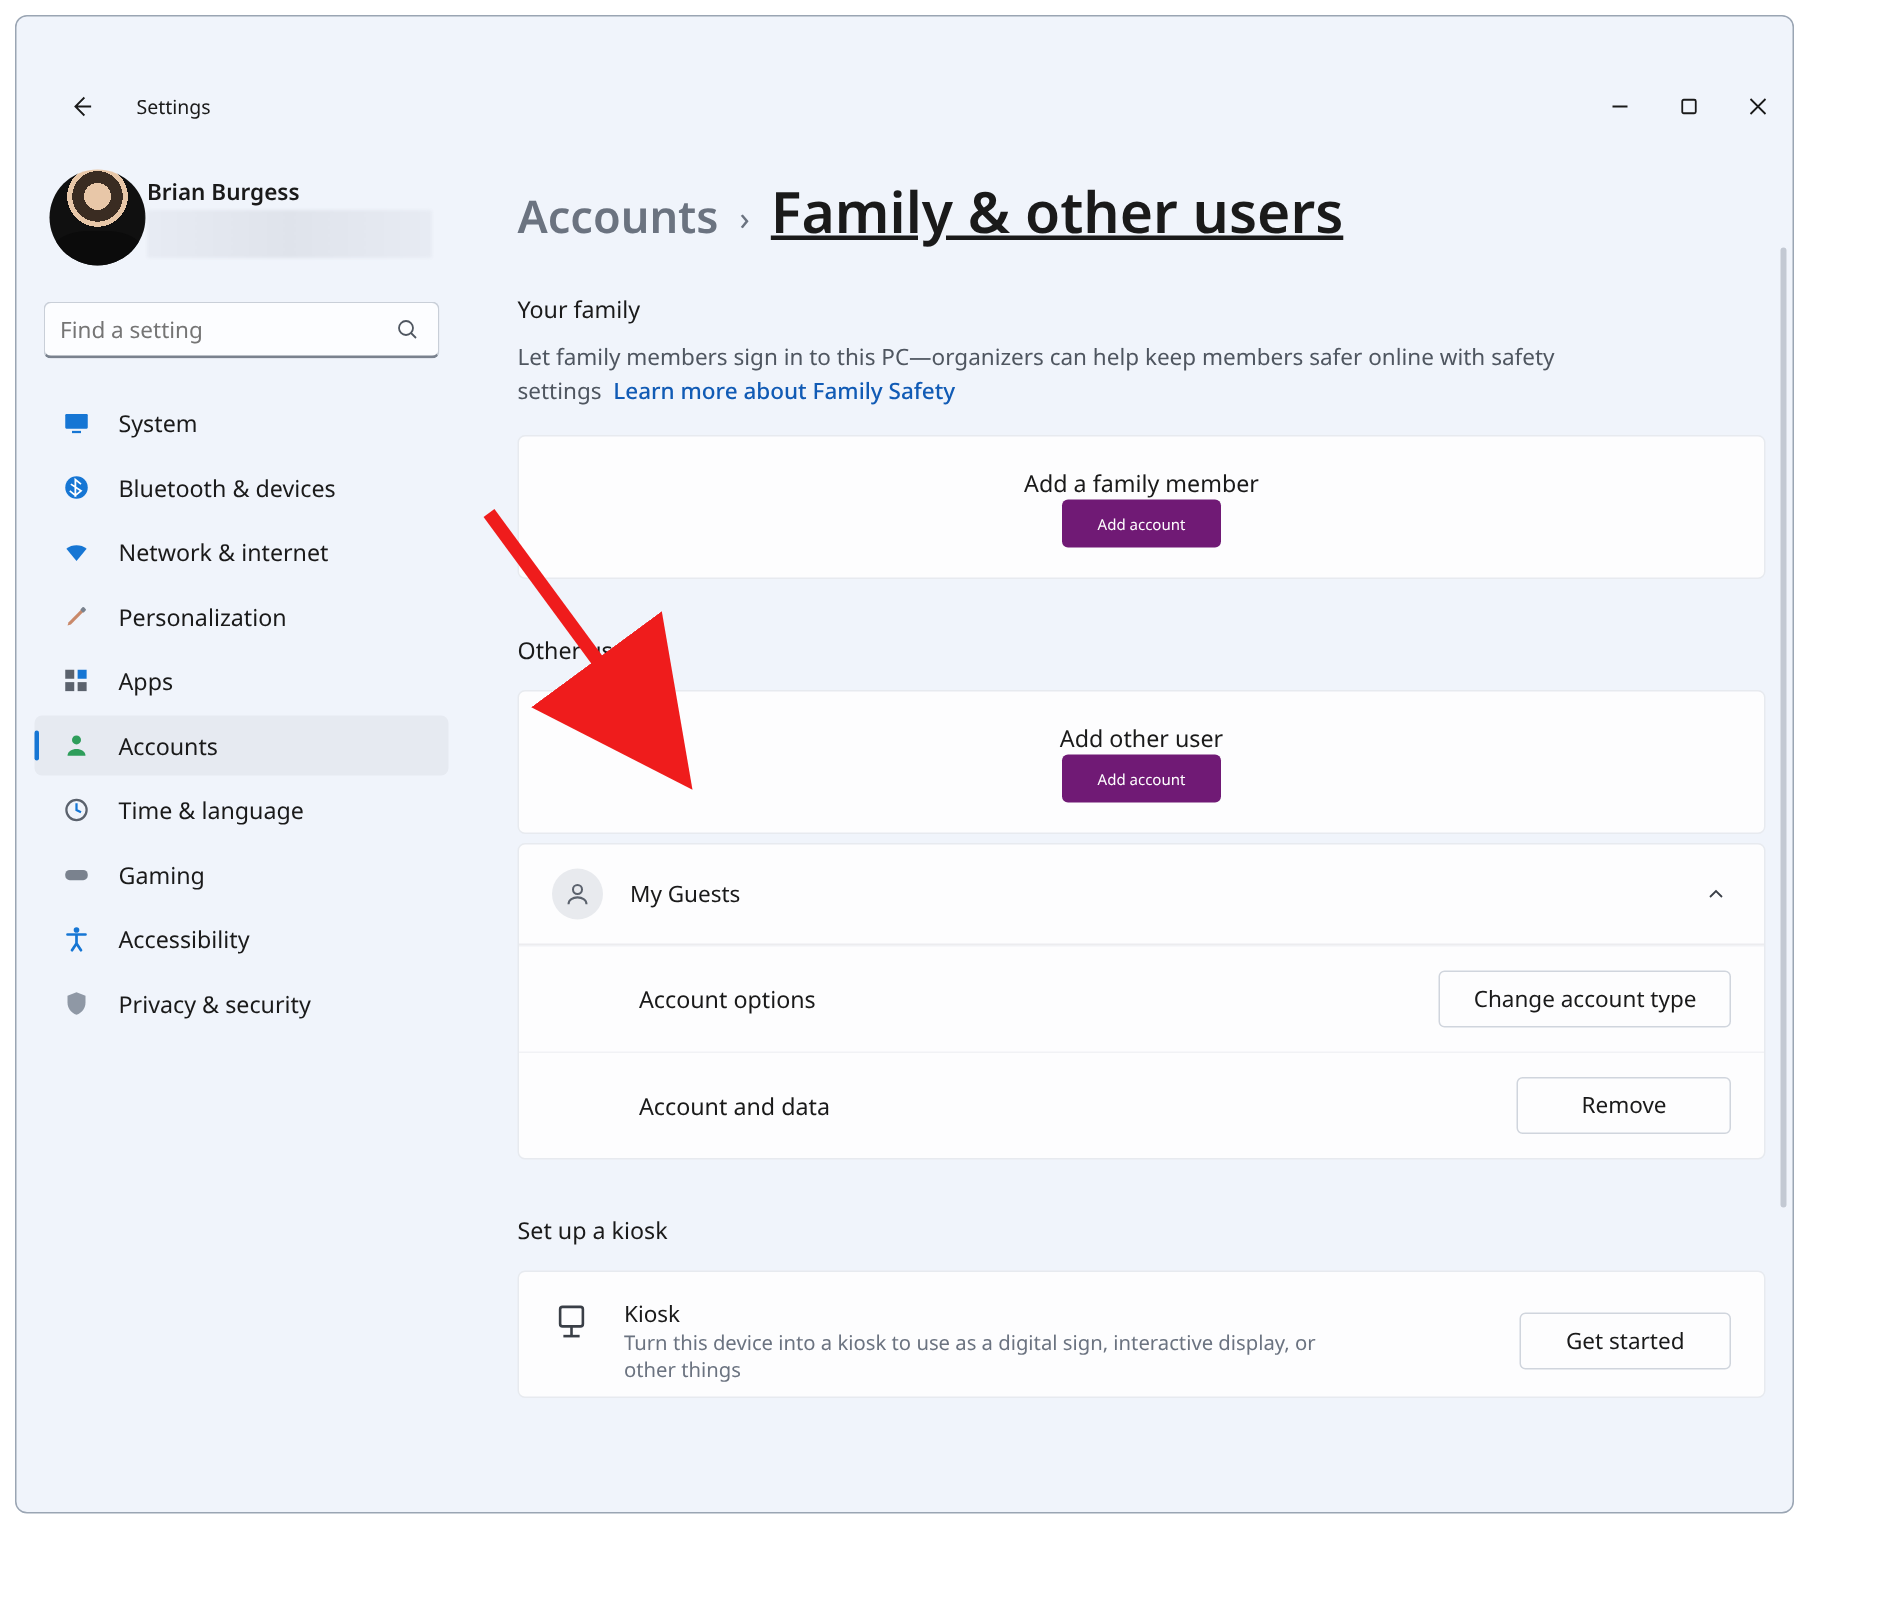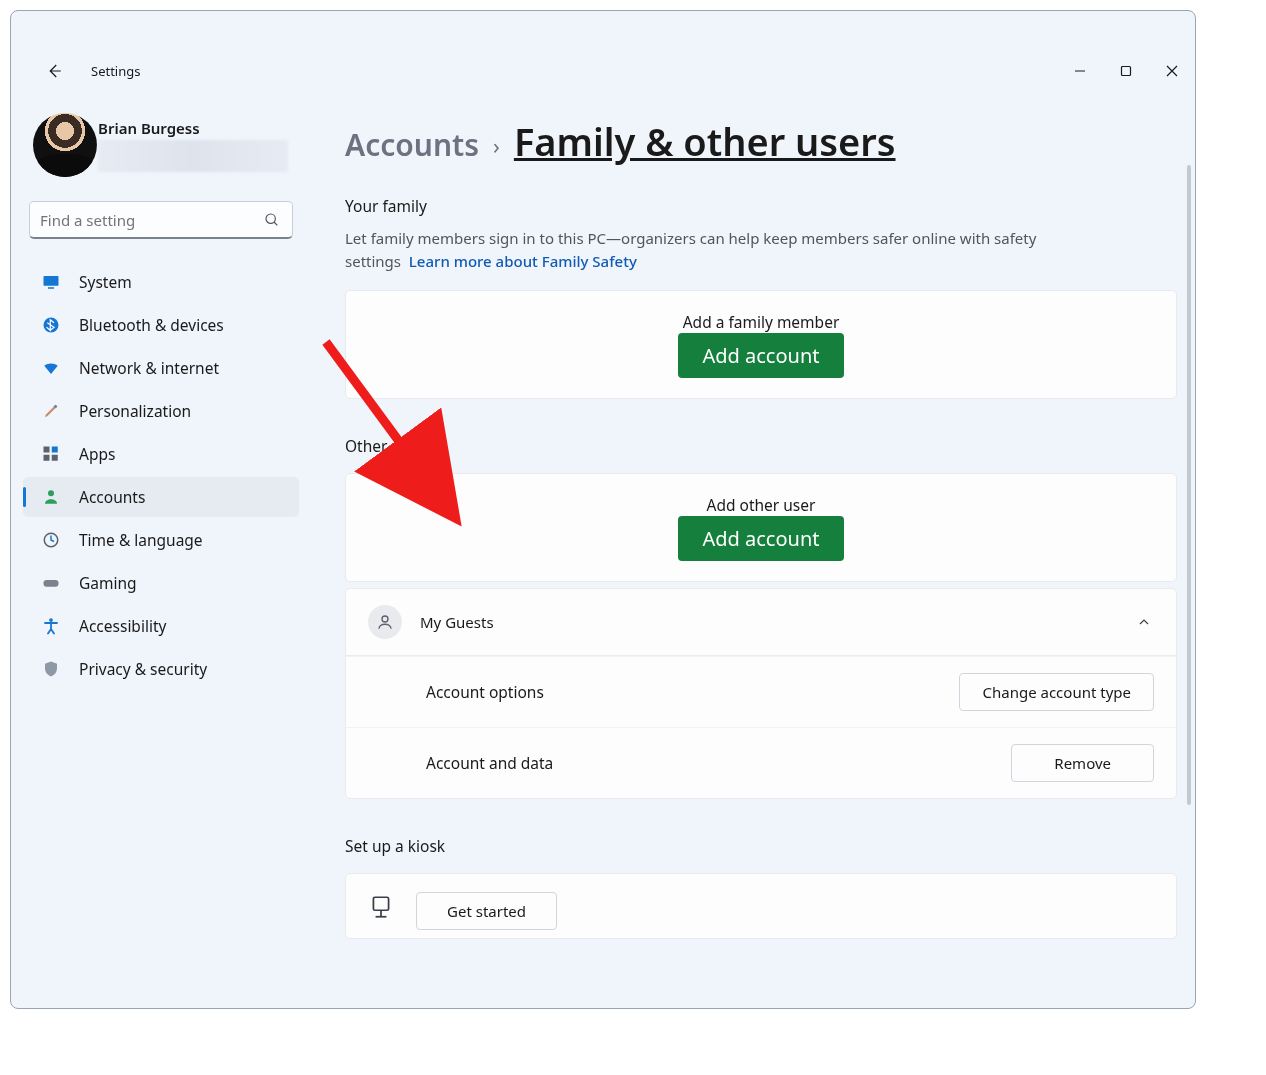--- a/index.html
+++ b/index.html
@@ -138,22 +138,22 @@
     border-radius:5px;
     margin-top: 16px;
   }
   .row {
     display:flex; align-items:center; justify-content:space-between;
     padding: 20px 22px;
     flex-direction: column;
   }
   .row-label { font-size:15.5px; color:#1a1a1a; }
   .btn-primary {
-    background:#15803d; color:#fff; border:none;
-    font-size:20px; padding: 9px 24px; border-radius:4px;
+    background:#701a75; color:#fff; border:none;
+    font-size:10px; padding: 9px 24px; border-radius:4px;
     cursor:pointer;
   }
   .btn-secondary {
     background:#fdfdfe; color:#1a1a1a; border:1px solid #d0d5dd;
     font-size:15px; padding: 8px 22px; border-radius:4px;
     cursor:pointer;
   }
   .user-card { margin-top: 6px; }
   .user-header {
     display:flex; align-items:center; gap:18px;
@@ -399,20 +399,24 @@
         <div class="section-title">Set up a kiosk</div>
         <div class="card">
           <div class="kiosk-row">
             <span class="kiosk-icon">
               <svg width="26" height="26" viewBox="0 0 24 24" fill="none" stroke="#3a3f47" stroke-width="1.6">
                   <rect x="5" y="3" width="14" height="12" rx="1.5"></rect>
                   <line x1="12" y1="15" x2="12" y2="21"></line>
                   <line x1="7" y1="21" x2="17" y2="21"></line>
                 </svg>
             </span>
+            <div class="kiosk-meta">
+              <div class="kiosk-title">Kiosk</div>
+              <div class="kiosk-desc">Turn this device into a kiosk to use as a digital sign, interactive display, or other things</div>
+            </div>
             <button class="btn-secondary" style="align-self:center; padding:8px 30px;">Get started</button>
           </div>
         </div>
       </div>
     </main>
   </div>
 
   <svg class="arrow-annot" viewBox="0 0 170 210">
     <defs>
       <marker id="ah" markerWidth="14" markerHeight="14" refX="10" refY="6" orient="auto">

